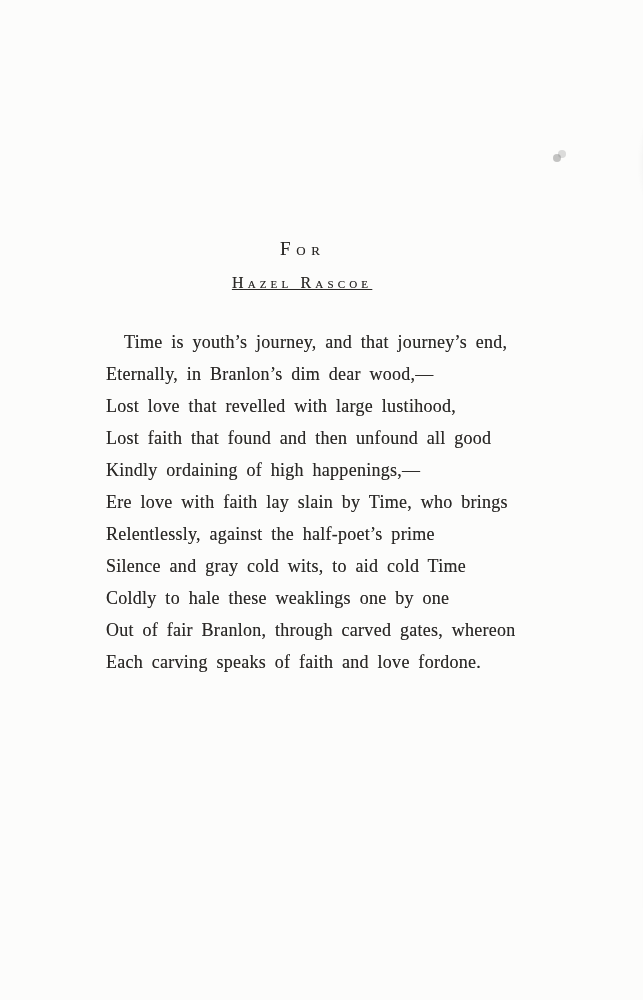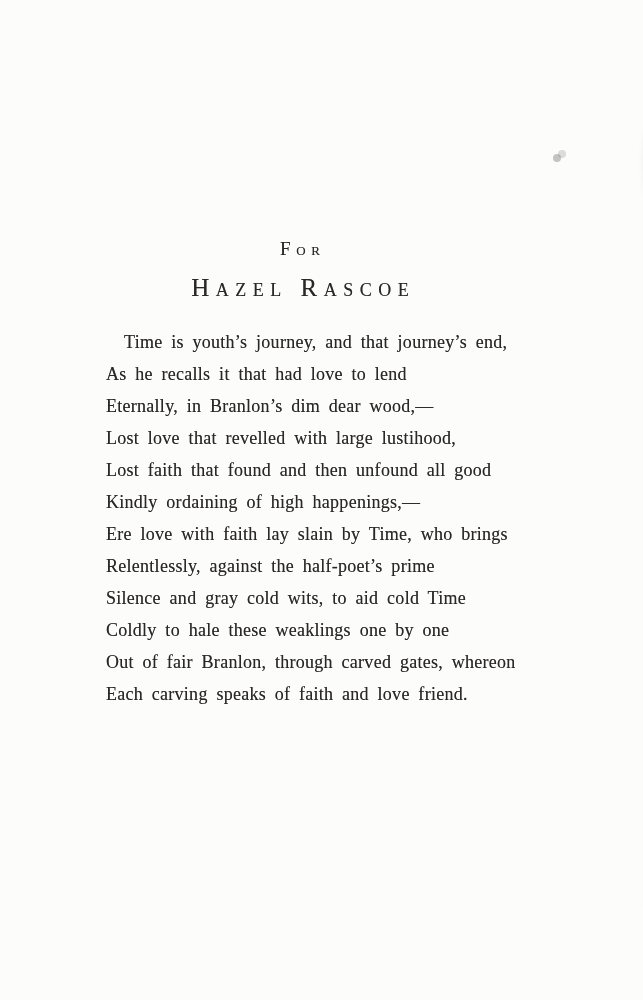--- a/index.html
+++ b/index.html
@@ -74,26 +74,27 @@
     font-variant: small-caps;
     letter-spacing: 0.30em;
     text-indent: 0.30em; 
     color: var(--ink);
     text-shadow: 0 0 0.4px rgba(30,28,26,0.45);
   }
   .dedication-name {
     position: absolute;
     top: 262px;
     width: 100%;
-    font-size: 25px;
+    font-size: 16px;
     font-variant: small-caps;
     letter-spacing: 0.26em;
     text-indent: 0.26em;
     color: var(--ink);
     text-shadow: 0 0 0.4px rgba(30,28,26,0.45);
+    text-decoration: underline;
   }
   .poem {
     position: absolute;
     left: 90px;
     top: 314px;
     width: 430px;
     font-size: 18px;
     line-height: 24px;
     word-spacing: 0.22em;
     letter-spacing: 0.015em;
@@ -113,26 +114,25 @@
   <div class="speck"></div>
   <div class="speck2"></div>
 
   <div class="dedication">
     <div class="dedication-for">For</div>
     <div class="dedication-name">Hazel Rascoe</div>
   </div>
 
   <div class="poem">
     <div class="poem-line first">Time is youth’s journey, and that journey’s end,</div>
-    <div class="poem-line">As he recalls it that had love to lend</div>
     <div class="poem-line">Eternally, in Branlon’s dim dear wood,—</div>
     <div class="poem-line">Lost love that revelled with large lustihood,</div>
     <div class="poem-line">Lost faith that found and then unfound all good</div>
     <div class="poem-line">Kindly ordaining of high happenings,—</div>
     <div class="poem-line">Ere love with faith lay slain by Time, who brings</div>
     <div class="poem-line">Relentlessly, against the half-poet’s prime</div>
     <div class="poem-line">Silence and gray cold wits, to aid cold Time</div>
     <div class="poem-line">Coldly to hale these weaklings one by one</div>
     <div class="poem-line">Out of fair Branlon, through carved gates, whereon</div>
-    <div class="poem-line">Each carving speaks of faith and love friend.</div>
+    <div class="poem-line">Each carving speaks of faith and love fordone.</div>
   </div>
 
 </div>
 
 </body></html>

